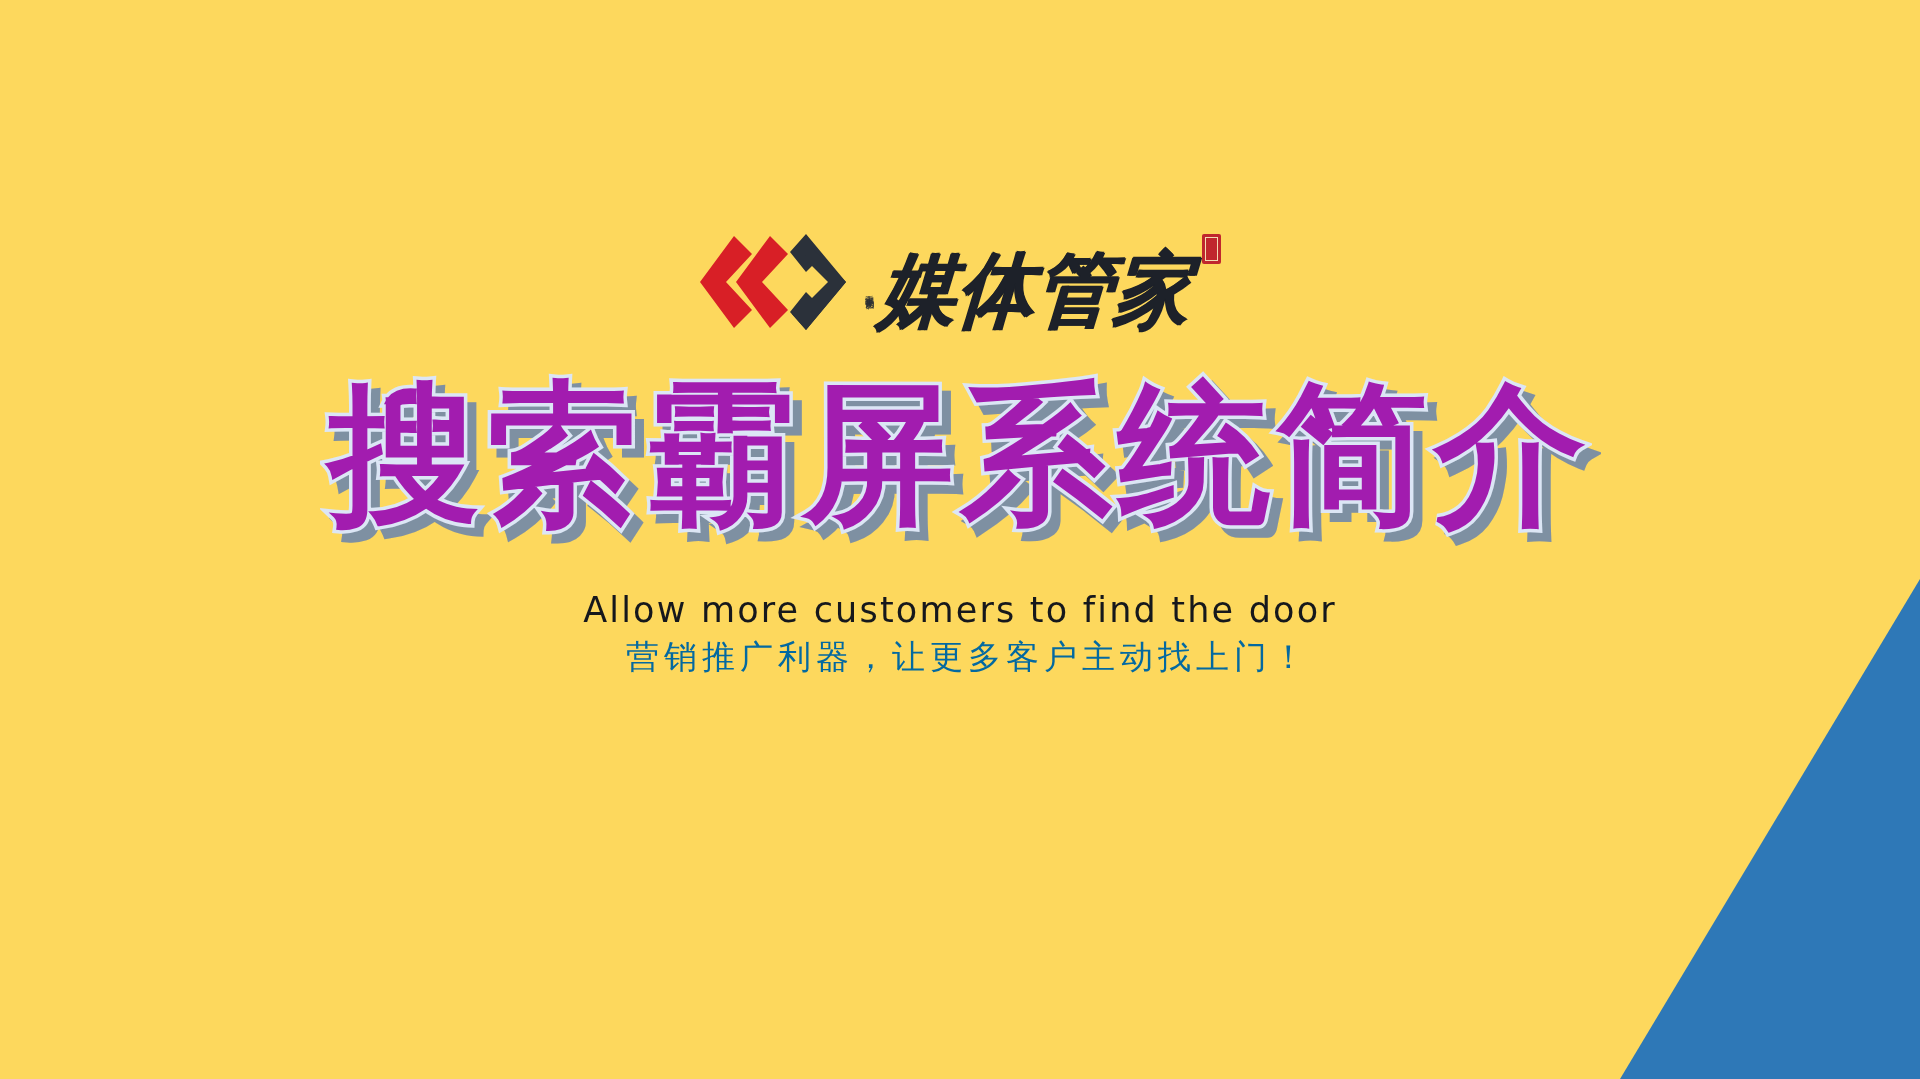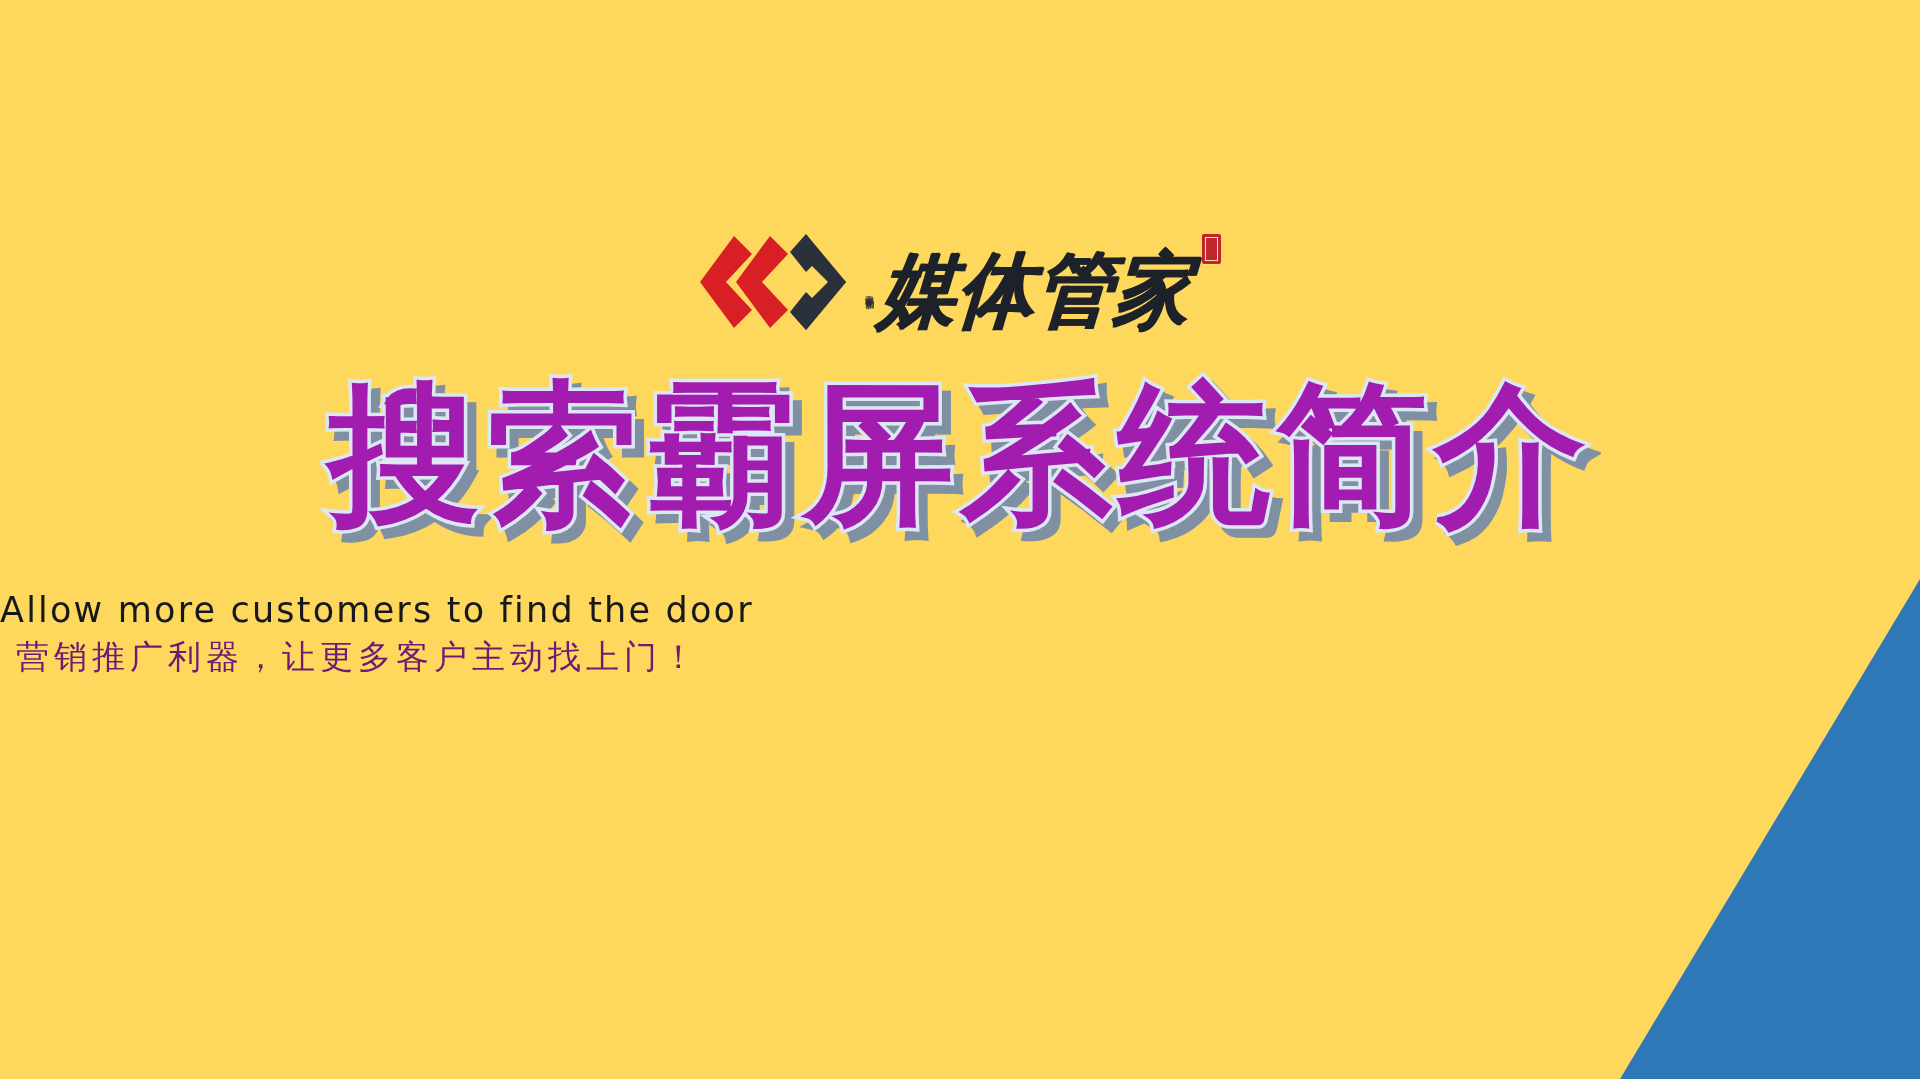--- a/index.html
+++ b/index.html
@@ -130,21 +130,21 @@
     filter: drop-shadow(9px 9px 0px rgba(115,138,168,0.92));
     white-space: nowrap;
   }
 
   
   #subtitle-block {
     position: absolute;
     left: 0;
     right: 0;
     top: 588px;
-    text-align: left;
+    text-align: center;
   }
   #subtitle-en {
     font-family: "DejaVu Sans", sans-serif;
     font-size: 35px;
     line-height: 44px;
     letter-spacing: 2.2px;
     color: #16181c;
     font-weight: 400;
   }
   #subtitle-cn {
@@ -184,18 +184,18 @@
       </div>
       <div id="logo-cn-name">媒体管家</div>
       <div id="logo-seal-stamp" style="background: rgb(192, 39, 45);"></div>
     </div>
   </div>
 
   <div id="headline" style="color: #a21caf; -webkit-text-stroke: 7px rgb(220, 230, 245);">搜索霸屏系统简介</div>
 
   <div id="subtitle-block">
     <div id="subtitle-en" style="color: rgb(22, 24, 28);">Allow more customers to find the door</div>
-    <div id="subtitle-cn" style="color: #701a75; margin-left: 16px;">营销推广利器，让更多客户主动找上门！</div>
+    <div id="subtitle-cn" style="color: #0369a1; margin-left: 16px;">营销推广利器，让更多客户主动找上门！</div>
   </div>
 
   <div id="corner-wedge" style="background: rgb(46, 120, 183);"></div>
 
 </div>
 
 </body></html>

